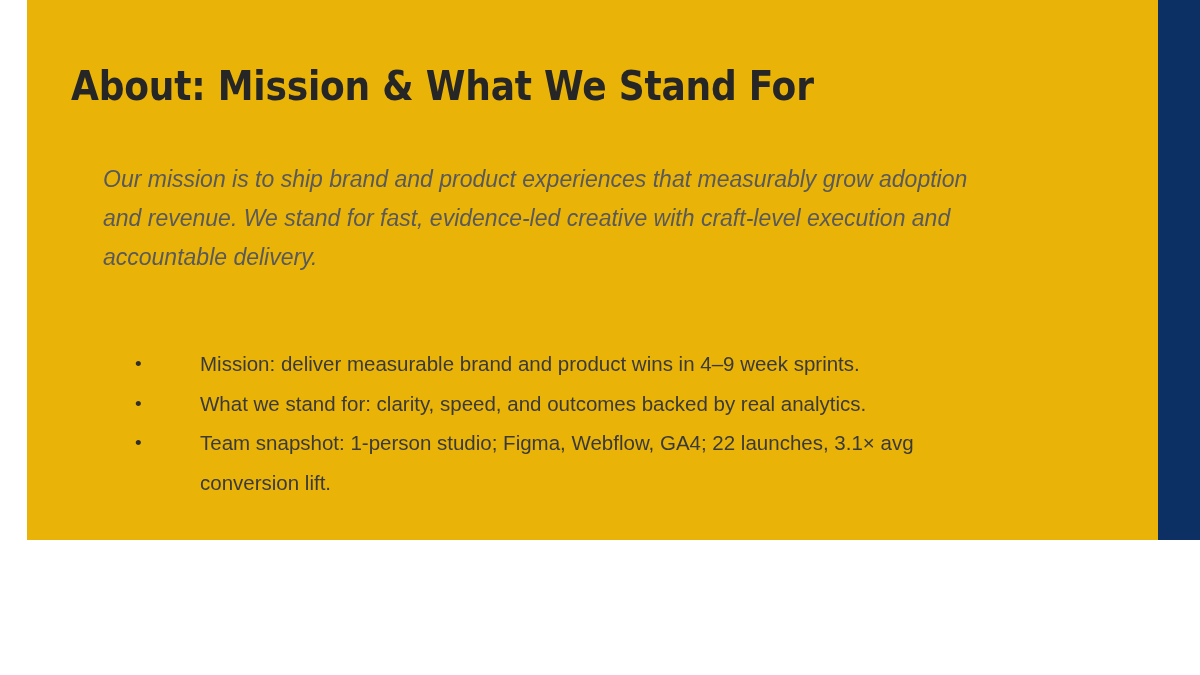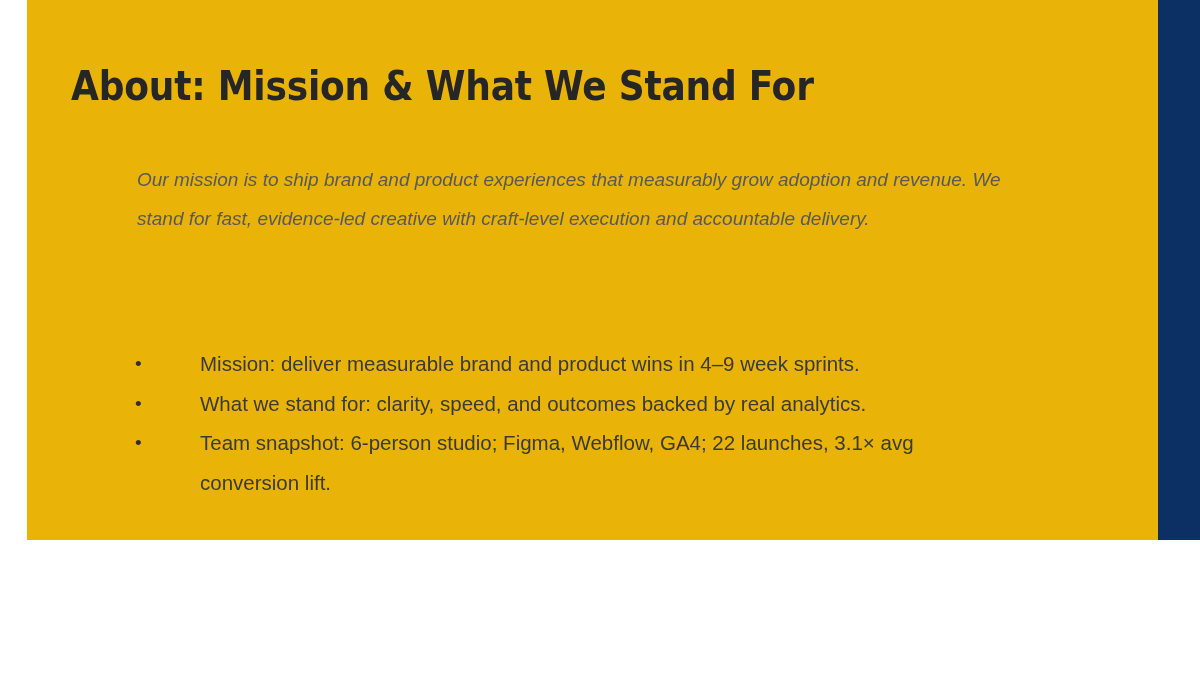--- a/index.html
+++ b/index.html
@@ -63,28 +63,28 @@
     font-size: 40px;
     line-height: 48px;
     letter-spacing: -0.2px;
     color: #262626;
     white-space: nowrap;
   }
 
   
   .subtitle {
     position: absolute;
-    left: 110px;
+    left: 76px;
     top: 160px;
     width: 900px;
     margin: 0;
     font-family: "Liberation Sans", sans-serif;
     font-style: italic;
     font-weight: normal;
-    font-size: 19px;
+    font-size: 23px;
     line-height: 39px;
     color: #59595a;
   }
 
   
   .bullets {
     position: absolute;
     left: 108px;
     top: 344px;
     width: 880px;
@@ -128,20 +128,20 @@
     <li class="bullet-item">
       <span class="bullet-marker">•</span>
       <span class="bullet-text">Mission: deliver measurable brand and product wins in 4–9 week sprints.</span>
     </li>
     <li class="bullet-item">
       <span class="bullet-marker">•</span>
       <span class="bullet-text">What we stand for: clarity, speed, and outcomes backed by real analytics.</span>
     </li>
     <li class="bullet-item">
       <span class="bullet-marker">•</span>
-      <span class="bullet-text">Team snapshot: 6-person studio; Figma, Webflow, GA4; 22 launches, 3.1× avg conversion lift.</span>
+      <span class="bullet-text">Team snapshot: 1-person studio; Figma, Webflow, GA4; 22 launches, 3.1× avg conversion lift.</span>
     </li>
   </ul>
 
   <div class="bottom-band"></div>
   <div class="bottom-band-edge"></div>
 
 </div>
 
 </body></html>

